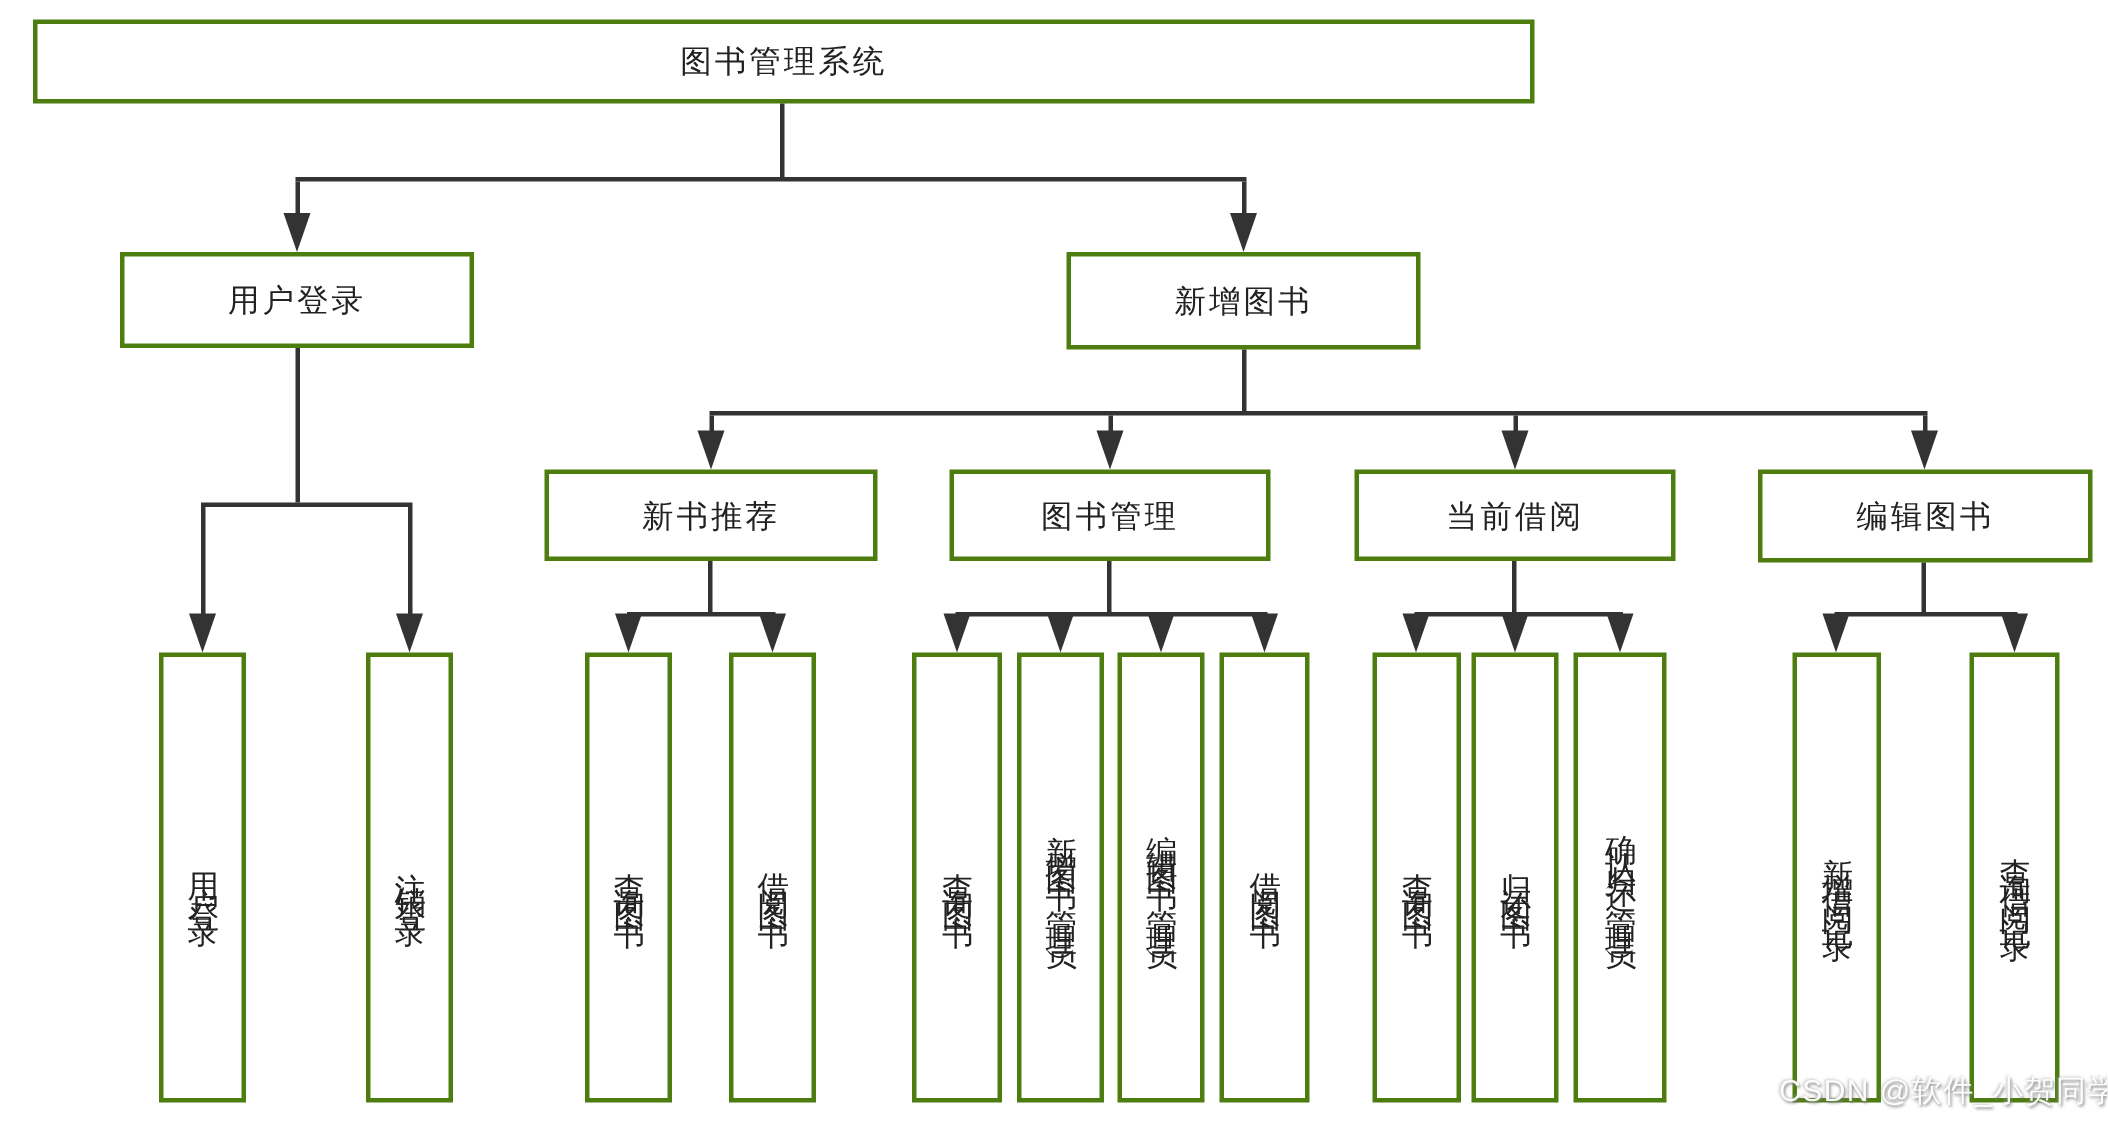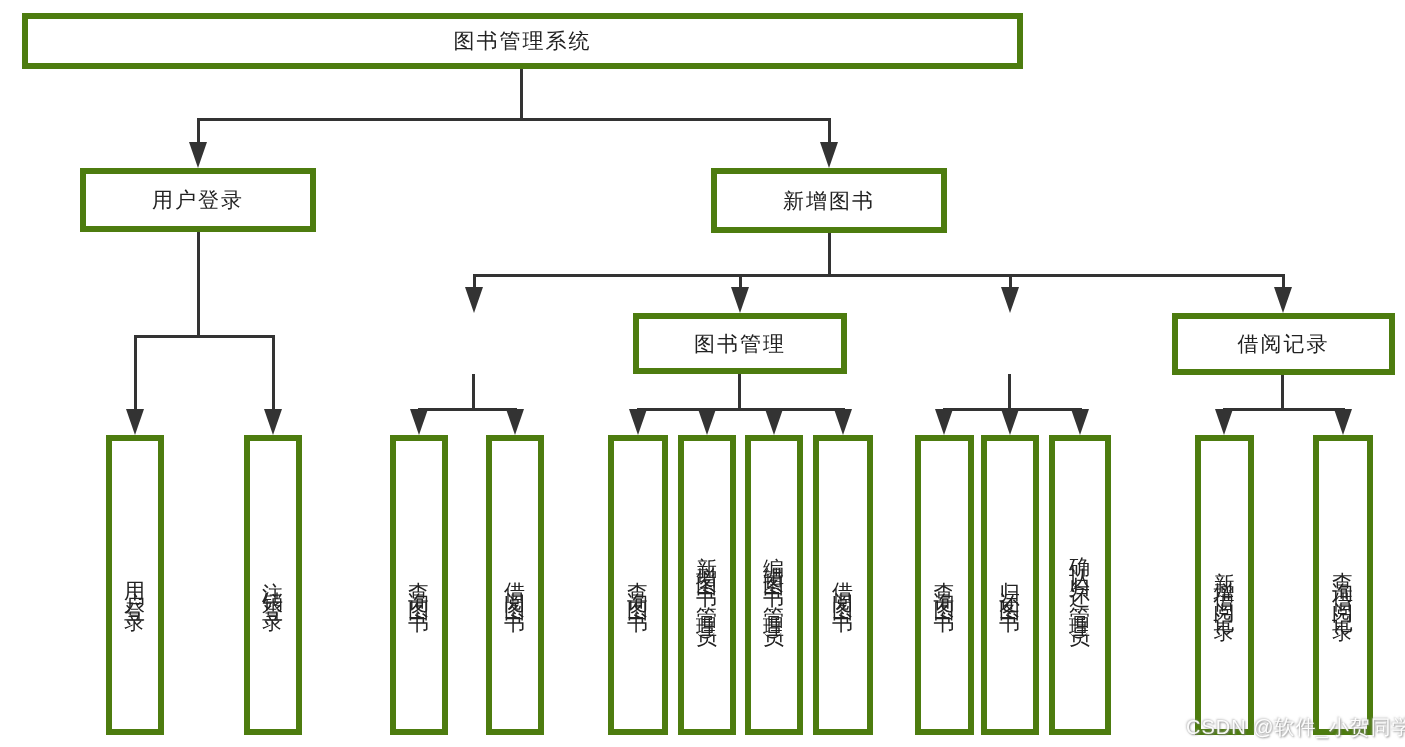--- a/index.html
+++ b/index.html
@@ -1,21 +1,21 @@
 <!DOCTYPE html>
 <html><head>
 <meta charset="utf-8">
 <style>
   html,body{margin:0;padding:0;background:#ffffff;}
   .canvas{
     position:relative;width:1405px;height:747px;background:#ffffff;overflow:hidden;
     font-family:"Liberation Sans","DejaVu Sans",sans-serif;color:#222222;
   }
   .node{
-    position:absolute;background:#ffffff;border:6px solid #4d7c0f;box-sizing:border-box;
+    position:absolute;background:#ffffff;border:3px solid #4d7c0f;box-sizing:border-box;
     display:flex;align-items:center;justify-content:center;
   }
   .node .lbl{font-size:21px;color:#222222;letter-spacing:2px;white-space:nowrap;}
   .leaf .lbl{
     writing-mode:vertical-rl;text-orientation:mixed;
     letter-spacing:10px;line-height:1;white-space:normal;
   }
   .vl{position:absolute;width:3px;background:#333333;}
   .hl{position:absolute;height:3px;background:#333333;}
   .arrow{
@@ -39,25 +39,31 @@
     <span class="lbl">图书管理系统</span>
   </div>
 
   <div class="node" style="left:80px;top:168px;width:236px;height:64px">
     <span class="lbl">用户登录</span>
   </div>
   <div class="node" style="left:711px;top:168px;width:236px;height:65px">
     <span class="lbl">新增图书</span>
   </div>
 
+  <div class="node" style="left:363px;top:313px;width:222px;height:61px">
+    <span class="lbl">新书推荐</span>
+  </div>
   <div class="node" style="left:633px;top:313px;width:214px;height:61px">
     <span class="lbl">图书管理</span>
   </div>
+  <div class="node" style="left:903px;top:313px;width:214px;height:61px">
+    <span class="lbl">当前借阅</span>
+  </div>
   <div class="node" style="left:1172px;top:313px;width:223px;height:62px">
-    <span class="lbl">借阅记录</span>
+    <span class="lbl">编辑图书</span>
   </div>
 
   <div class="node leaf" style="left:106px;top:435px;width:58px;height:300px">
     <span class="lbl">用户登录</span>
   </div>
   <div class="node leaf" style="left:244px;top:435px;width:58px;height:300px">
     <span class="lbl">注销登录</span>
   </div>
 
   <div class="node leaf" style="left:390px;top:435px;width:58px;height:300px">

